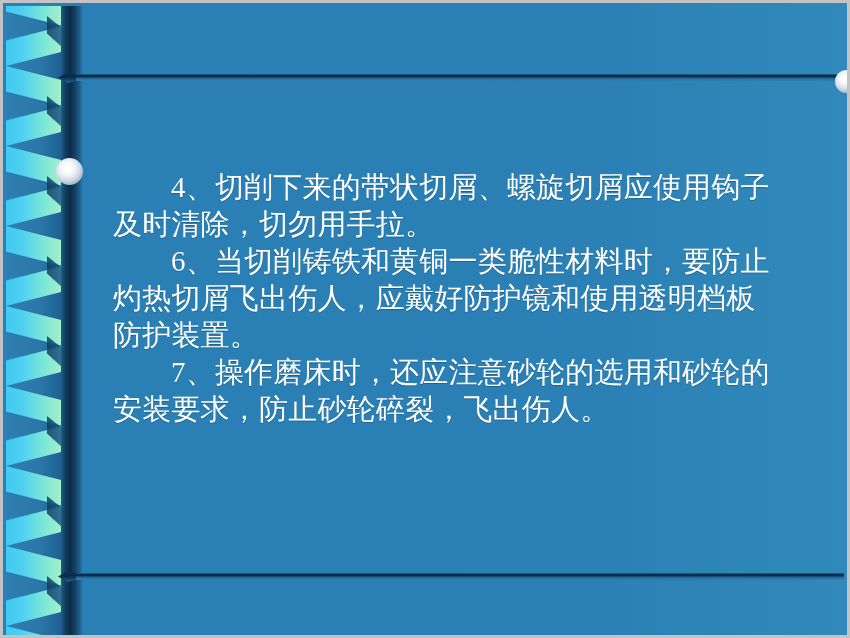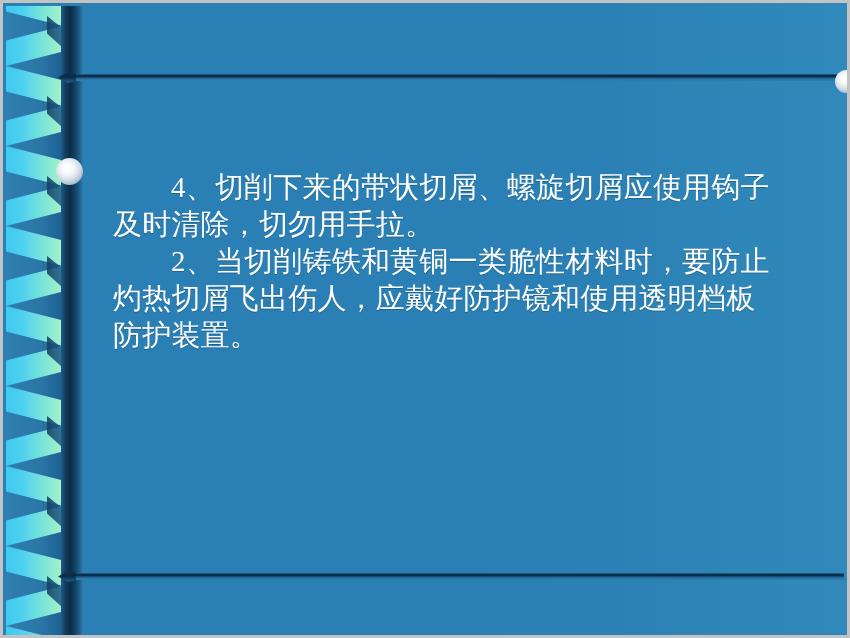--- a/index.html
+++ b/index.html
@@ -225,16 +225,17 @@
   <div class="rule-cap top"></div>
 
   <div class="rule bottom"></div>
   <div class="rule-cap bottom"></div>
 
   <div class="orb left"></div>
   <div class="orb right"></div>
 
   <div class="content">
     <p class="para">4、切削下来的带状切屑、螺旋切屑应使用钩子及时清除，切勿用手拉。</p>
-    <p class="para">2、当切削铸铁和黄铜一类脆性材料时，要防止灼热切屑飞出伤人，应戴好防护镜和使用透明档板防护装置。</p>
+    <p class="para">6、当切削铸铁和黄铜一类脆性材料时，要防止灼热切屑飞出伤人，应戴好防护镜和使用透明档板防护装置。</p>
+    <p class="para">7、操作磨床时，还应注意砂轮的选用和砂轮的安装要求，防止砂轮碎裂，飞出伤人。</p>
   </div>
 
 </div>
 
 </body></html>

